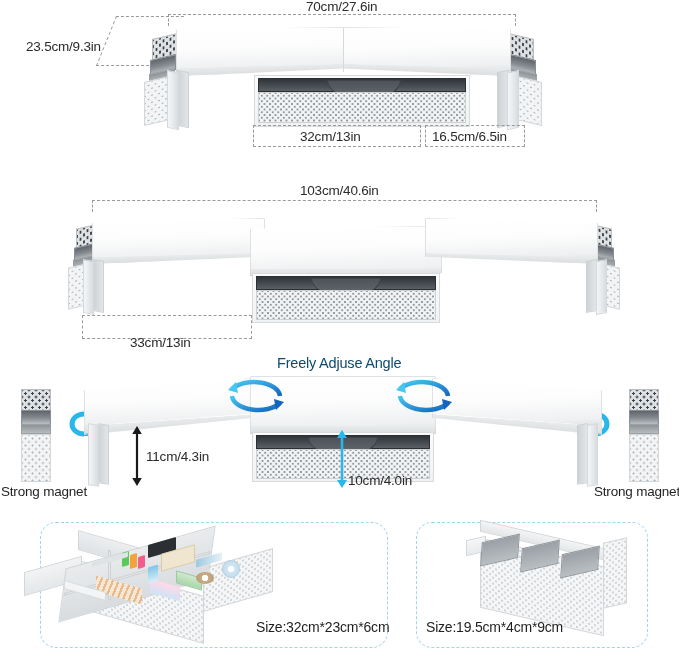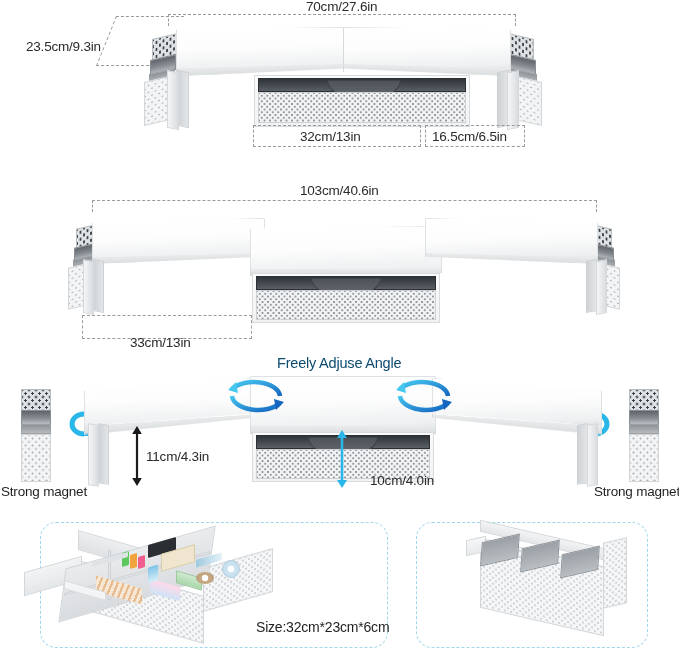--- a/index.html
+++ b/index.html
@@ -342,21 +342,21 @@
       <path d="M7 0 L2.2 8 L11.8 8 Z" fill="#1a1a1a"></path>
       <path d="M7 60 L2.2 52 L11.8 52 Z" fill="#1a1a1a"></path>
     </svg>
     <div class="lbl" style="left:146px; top:100px;">11cm/4.3in</div>
 
     <svg style="position:absolute; left:335px; top:80px;" width="14" height="58" viewBox="0 0 14 58">
       <line x1="7" y1="6" x2="7" y2="52" stroke="#29b6e8" stroke-width="2.6"></line>
       <path d="M7 0 L2 8 L12 8 Z" fill="#29b6e8"></path>
       <path d="M7 58 L2 50 L12 50 Z" fill="#29b6e8"></path>
     </svg>
-    <div class="lbl" style="left:370px; top:124px;">10cm/4.0in</div>
+    <div class="lbl" style="left:348px; top:124px;">10cm/4.0in</div>
   </div>
 
   <div class="sec" id="sec-access">
 
     <div class="panel-dash" style="left:40px; top:12px; width:348px; height:126px;"></div>
 
     <div class="tray-wall" style="left:78px; top:68px; width:126px; height:48px; transform:skewY(16deg);"></div>
     <div class="tray-wall" style="left:203px; top:48px; width:70px; height:44px; transform:skewY(-16deg);"></div>
     <div style="position:absolute; left:78px; top:38px; width:126px; height:20px;
                 background:linear-gradient(180deg,#eceef0,#dfe2e4); border:1px solid #d3d7da; transform:skewY(16deg);"></div>
@@ -400,15 +400,16 @@
     <div class="tray-wall" style="left:603px; top:30px; width:24px; height:66px; transform:skewY(-13deg);"></div>
     <div style="position:absolute; left:480px; top:24px; width:124px; height:12px;
                 background:linear-gradient(180deg,#f3f4f5,#e3e6e8); border:1px solid #d3d7da; transform:skewY(13deg);"></div>
     <div style="position:absolute; left:466px; top:28px; width:20px; height:16px;
                 background:linear-gradient(180deg,#f5f6f7,#e7eaec); border:1px solid #d3d7da; transform:skewY(-13deg);"></div>
 
     <div class="cell" style="left:481px; top:28px; width:38px; height:24px; transform:skewY(-13deg) skewX(-4deg);"></div>
     <div class="cell" style="left:521px; top:34px; width:38px; height:24px; transform:skewY(-13deg) skewX(-4deg);"></div>
     <div class="cell" style="left:561px; top:40px; width:38px; height:24px; transform:skewY(-13deg) skewX(-4deg);"></div>
 
+    <div class="lbl" style="left:426px; top:110px; font-size:14px; color:#1f1f1f;">Size:19.5cm*4cm*9cm</div>
   </div>
 
 </div>
 
 </body></html>

